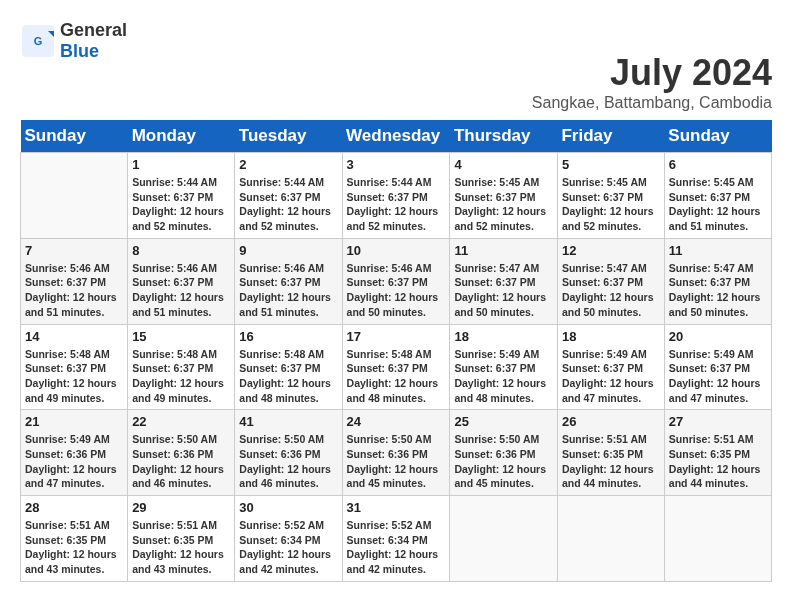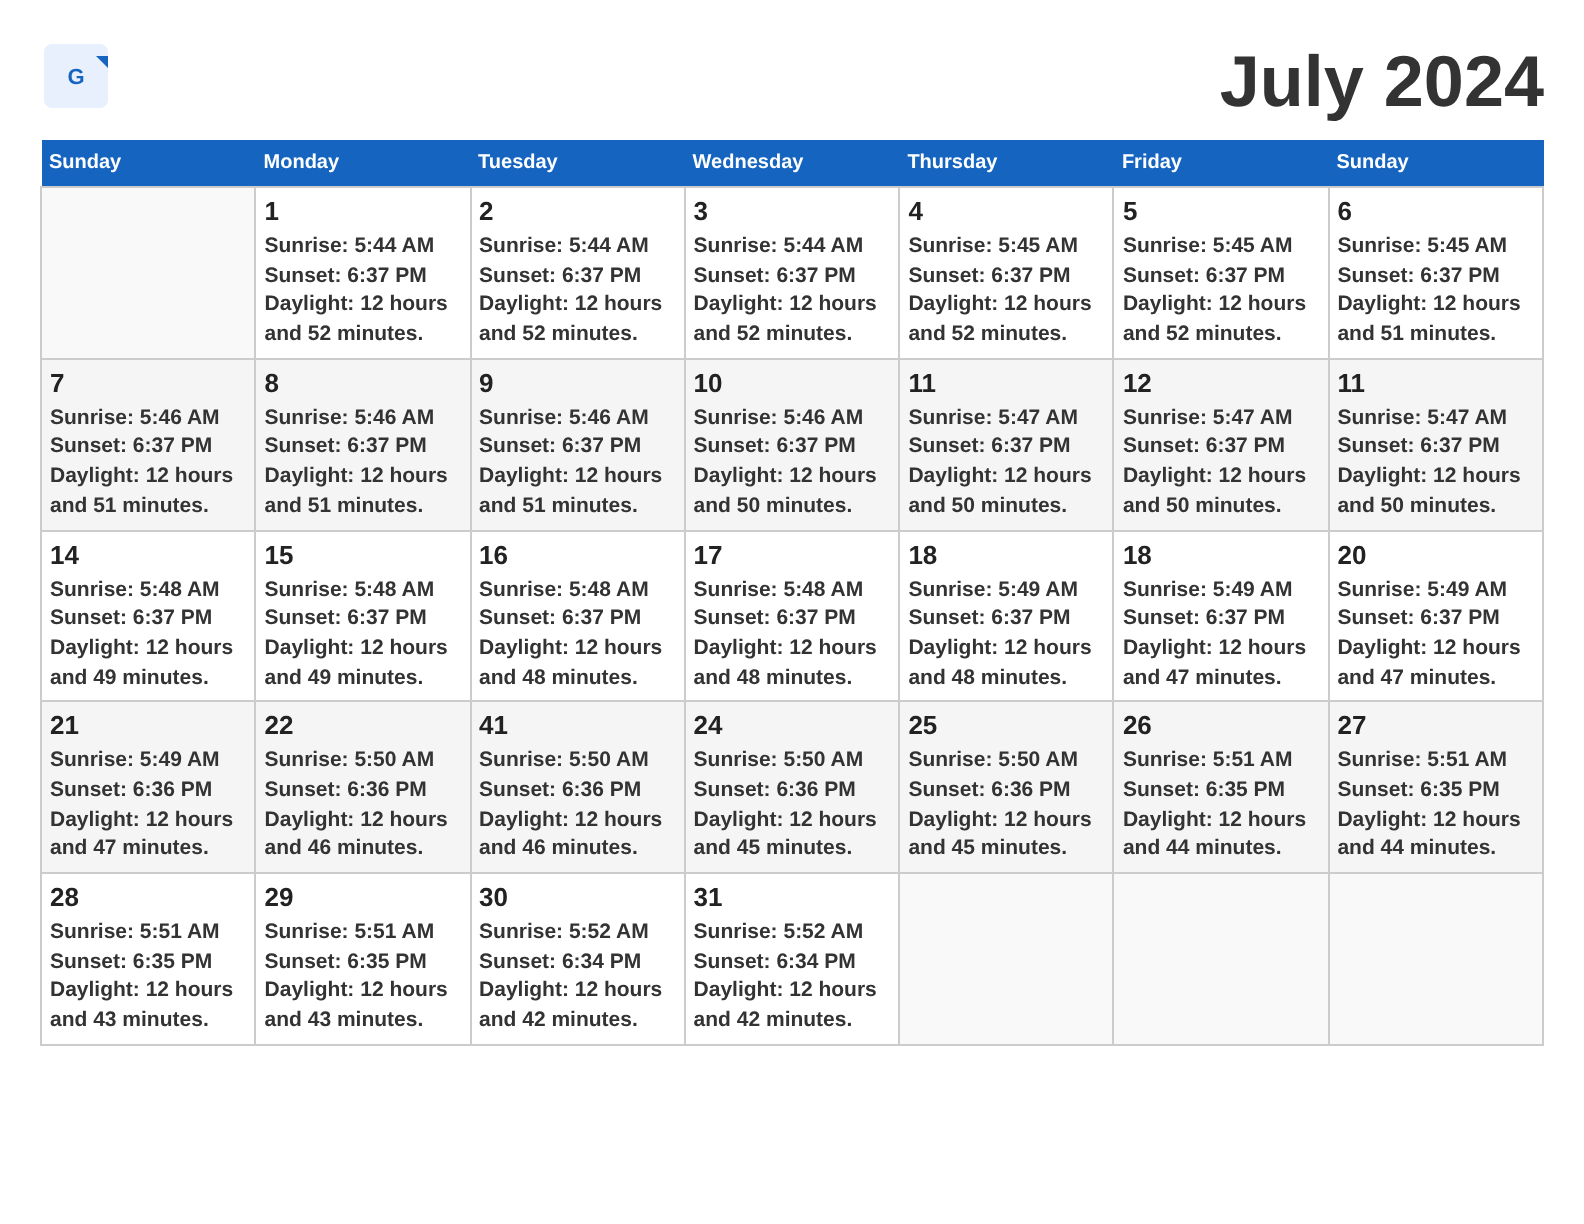--- a/index.html
+++ b/index.html
@@ -35,36 +35,37 @@
       height: 36px;
       margin-right: 4px;
     }
     .title-area {
       text-align: right;
     }
     .month-title {
       font-size: 36px;
       font-weight: bold;
       color: #333;
+      margin-top: 32px;
     }
     .location-title {
       font-size: 16px;
       color: #555;
     }
     table {
       width: 100%;
       border-collapse: collapse;
       font-size: 11px;
     }
     thead tr th {
       background-color: #1565c0;
       color: #fff;
       text-align: left;
       padding: 6px 4px;
-      font-size: 10px;
+      font-size: 17px;
     }
     tbody tr td {
       border: 1px solid #ccc;
       vertical-align: top;
       padding: 4px;
       height: 80px;
       width: 108px;
     }
     tbody tr td.empty {
       background: #f9f9f9;
@@ -91,23 +92,28 @@
 </head>
 <body>
 
 <div class="header-area">
   <div class="logo">
     <svg class="logo-icon" viewBox="0 0 36 36">
       <rect x="2" y="2" width="32" height="32" rx="4" fill="#e8f0fe"></rect>
       <text x="18" y="22" text-anchor="middle" font-size="11" font-weight="bold" fill="#1565c0">G</text>
       <polygon points="28,8 34,14 34,8" fill="#1565c0"></polygon>
     </svg>
+    <div>
+      <span class="logo-text-general">General</span><br>
+      <span class="logo-text-blue">Blue</span>
+    </div>
   </div>
   <div class="title-area">
     <div class="month-title">July 2024</div>
+    <div class="location-title">Sangkae, Battambang, Cambodia</div>
   </div>
 </div>
 
 <table>
   <thead>
     <tr>
     <th>Sunday</th>
         <th>Monday</th>
         <th>Tuesday</th>
         <th>Wednesday</th>

